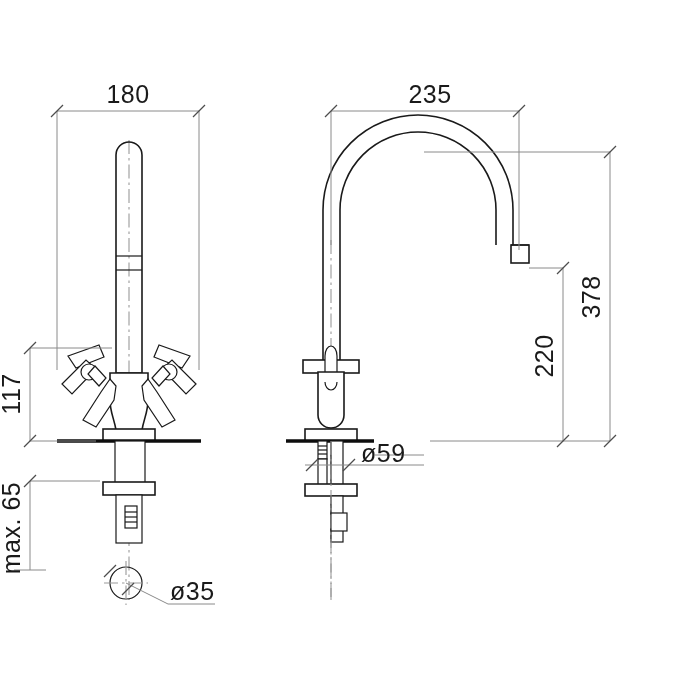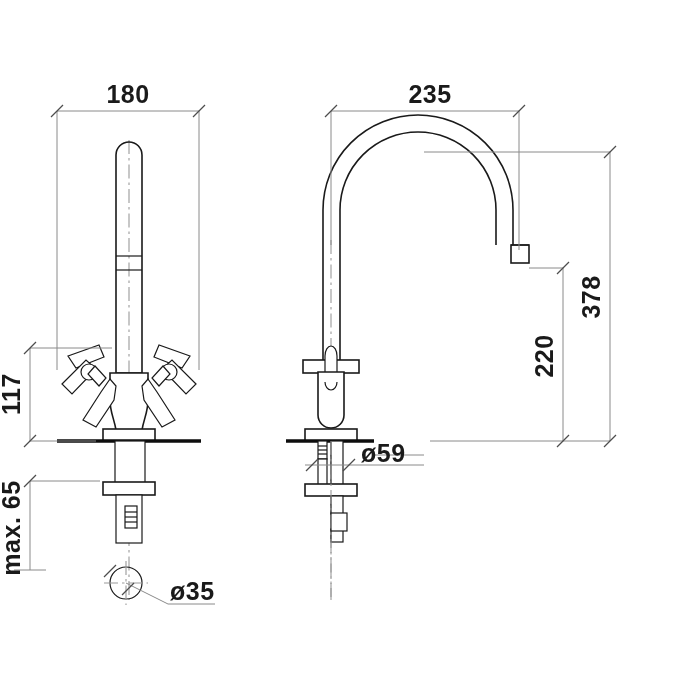--- a/index.html
+++ b/index.html
@@ -1,18 +1,18 @@
 <!DOCTYPE html>
 <html><head>
 <meta charset="utf-8">
 <style>
   html,body{margin:0;padding:0;background:#ffffff;}
   body{width:700px;height:700px;overflow:hidden;
        font-family:"Liberation Sans","DejaVu Sans",sans-serif;}
-  #stage{position:relative;width:700px;height:700px;background:#ffffff;font-weight:bold;}
+  #stage{position:relative;width:700px;height:700px;background:#ffffff;}
   svg#drawing{position:absolute;left:0;top:0;width:700px;height:700px;display:block;}
   .dimtext{font-family:"Liberation Sans","DejaVu Sans",sans-serif;
            font-size:25px;fill:#1a1a1a;letter-spacing:0.5px;}
 </style>
 </head>
 <body>
 
 <div id="stage">
 
 <svg id="drawing" viewBox="0 0 700 700">

